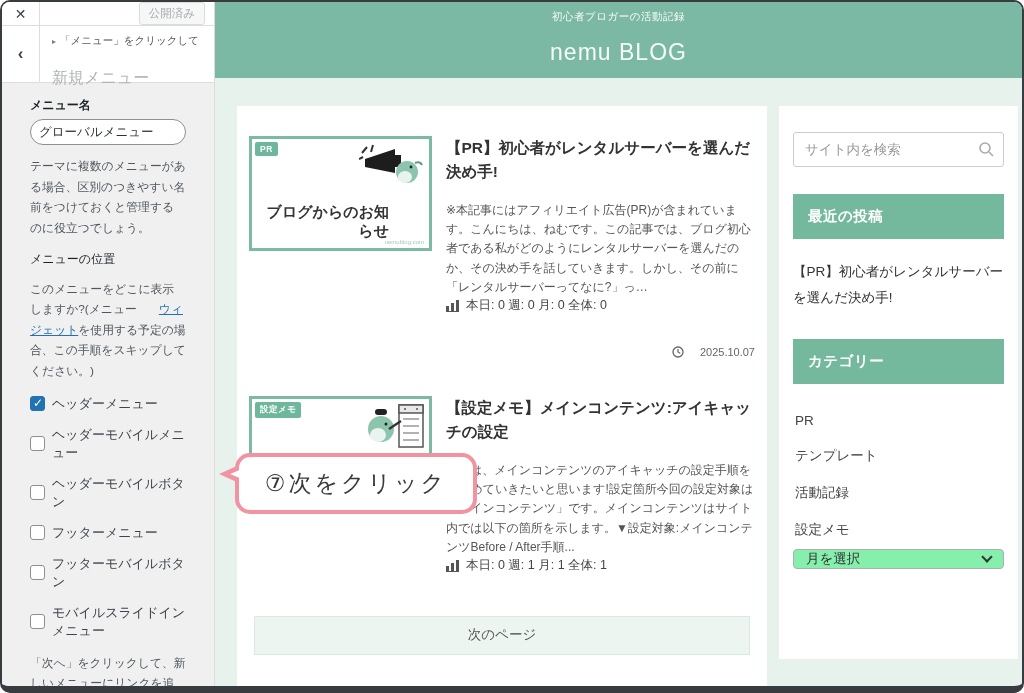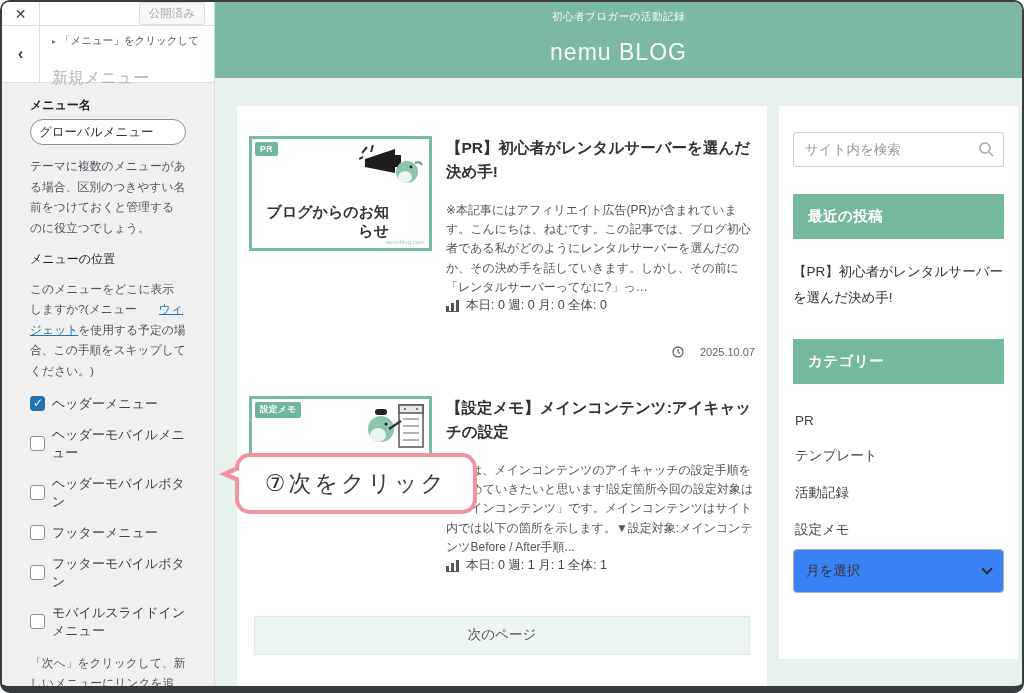--- a/index.html
+++ b/index.html
@@ -77,23 +77,23 @@
   .search-box{ position:relative; }
   .search-input{ width:100%; padding:9px 32px 9px 11px; border:1px solid #ccc; border-radius:3px;
     font-size:13.5px; color:#14532d; font-family:"Liberation Sans","DejaVu Sans",sans-serif; }
   .search-input::placeholder{ color:#999; }
   .search-icon{ position:absolute; right:10px; top:9px; }
   .widget-heading{ background:#74b89d; color:#fff; font-weight:bold; font-size:14.5px;
     padding:13px 15px; margin:27px 0 20px; letter-spacing:.5px; }
   .recent-link{ font-size:13.5px; color:#333; line-height:1.95; display:block; cursor:pointer; }
   .cat-list{ list-style:none; }
   .cat-list li{ font-size:13.5px; color:#444; padding:9px 2px 10px; cursor:pointer; }
-  .fake-select{ border:1px solid #aab0b5; border-radius:4px; padding:12px 12px; font-size:13.5px;
+  .fake-select{ border:1px solid #aab0b5; border-radius:4px; padding:0 12px; font-size:13.5px;
     color:#333; display:flex; align-items:center; justify-content:space-between; cursor:pointer;
-    background:#3b82f6; }
+    background:#86efac; }
   .chev{ width:8px; height:8px; border-right:2px solid #333; border-bottom:2px solid #333;
     transform:rotate(45deg); margin-top:-4px; }
   
   .callout{ position:absolute; left:233px; top:431px; width:242px; height:61px; background:#fff;
     border:4px solid #f293a1; border-radius:15px; display:flex; align-items:center;
     justify-content:center; font-size:23px; color:#3a3a3a; letter-spacing:3px; z-index:5;margin-top:20px; }
   .callout::before{ content:""; position:absolute; left:-20px; top:8px; width:0; height:0;
     border-top:9px solid transparent; border-bottom:9px solid transparent;
     border-right:20px solid #f293a1; }
   .callout::after{ content:""; position:absolute; left:-9px; top:12px; width:0; height:0;

